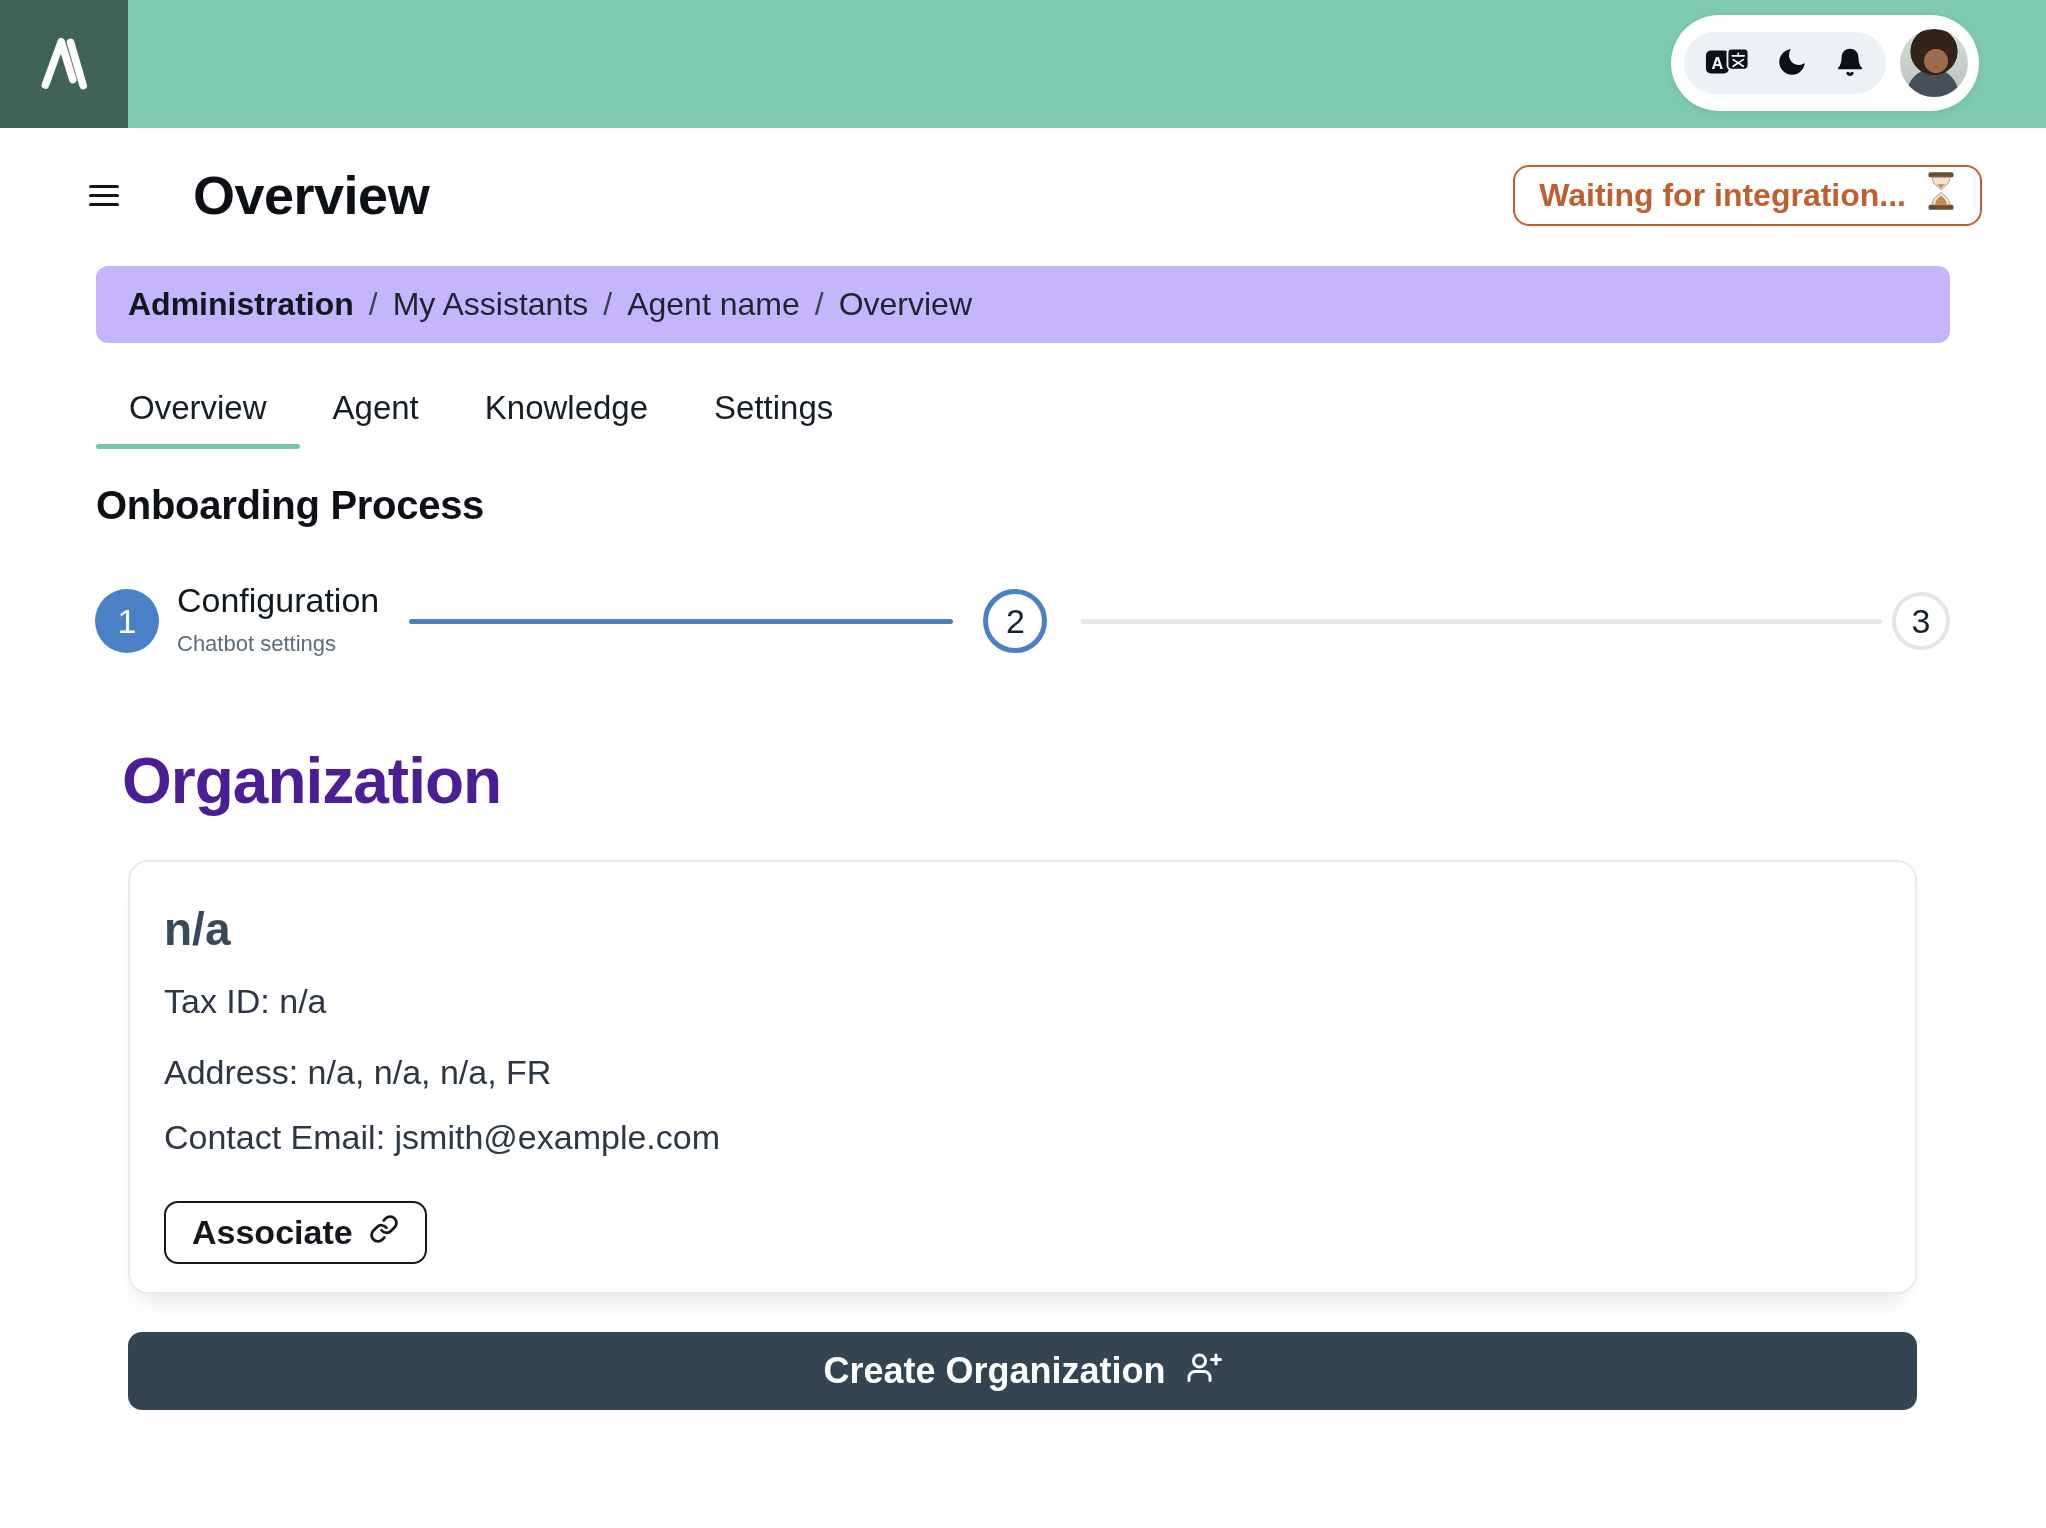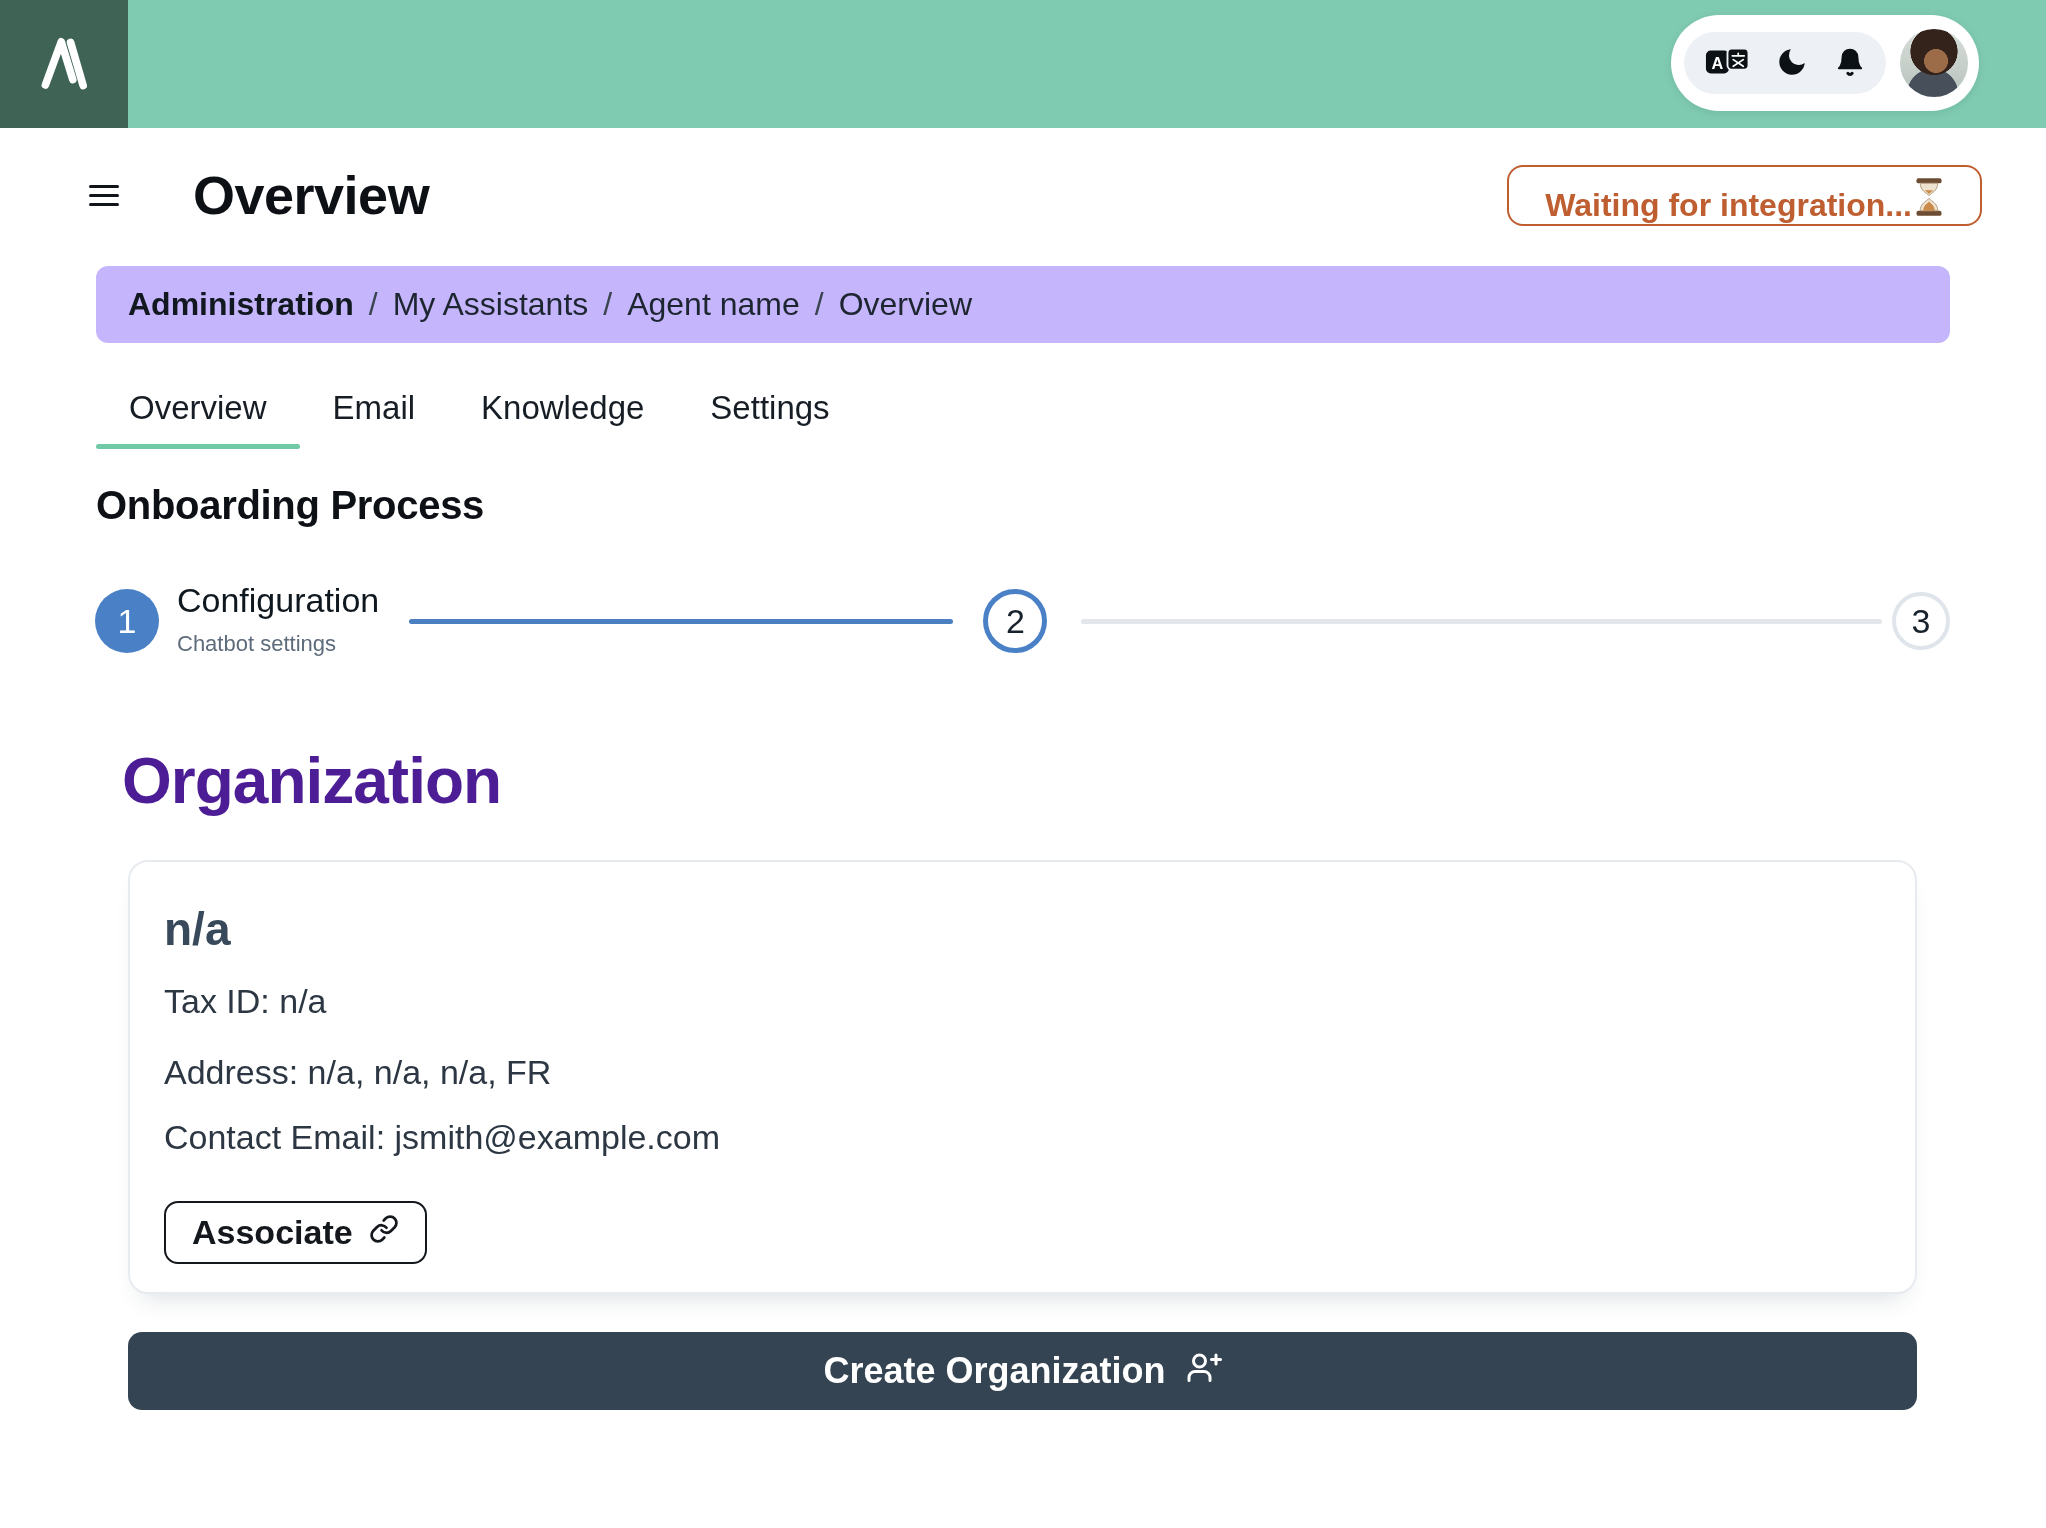--- a/index.html
+++ b/index.html
@@ -36,22 +36,22 @@
       radial-gradient(circle at 48% 96%, #47505a 0 34%, rgba(0,0,0,0) 35%),
       linear-gradient(180deg,#d9ded9 0%,#b7c2bc 100%);
   }
 
   
   .title-row { display:flex; align-items:center; padding:36px 64px 0 89px; }
   .hamburger { display:flex; flex-direction:column; gap:6px; width:30px; border:none; background:none; padding:0; cursor:pointer; margin-right:74px; }
   .hamburger span { display:block; height:3px; width:30px; background:#101418; border-radius:2px; }
   .page-title { margin:0; font-size:54px; font-weight:800; letter-spacing:-.5px; color:#0d1116; }
   .status-badge {
-    margin-left:auto; height:61px; display:flex; align-items:flex-end; gap:2px;
-    border:2px solid #BF5E31; border-radius:16px; padding:0 36px;
+    margin-left:auto; height:61px; display:flex; align-items:center; gap:20px;
+    border:2px solid #BF5E31; border-radius:16px; padding:0 24px;
     color:#BF5E31; font-size:32px; font-weight:600; background:#fff;
   }
 
   
   .breadcrumb {
     margin:40px 96px 0 96px; height:77px; background:#c4b5fd; border-radius:12px;
     display:flex; align-items:center; padding:0 32px; font-size:32px; color:#1d2630;
   }
   .crumb { cursor:pointer; }
   .crumb.bold { font-weight:700; color:#12181f; }
@@ -180,21 +180,21 @@
   <span class="crumb-sep">/</span>
   <span class="crumb">My Assistants</span>
   <span class="crumb-sep">/</span>
   <span class="crumb">Agent name</span>
   <span class="crumb-sep">/</span>
   <span class="crumb">Overview</span>
 </nav>
 
 <div class="tabs">
   <button class="tab active">Overview</button>
-  <button class="tab">Email</button>
+  <button class="tab">Agent</button>
   <button class="tab">Knowledge</button>
   <button class="tab">Settings</button>
 </div>
 
 <h2 class="onboarding-heading">Onboarding Process</h2>
 
 <div class="stepper">
   <div class="step-circle current">1</div>
   <div class="step-labels">
     <div class="step-title">Configuration</div>

